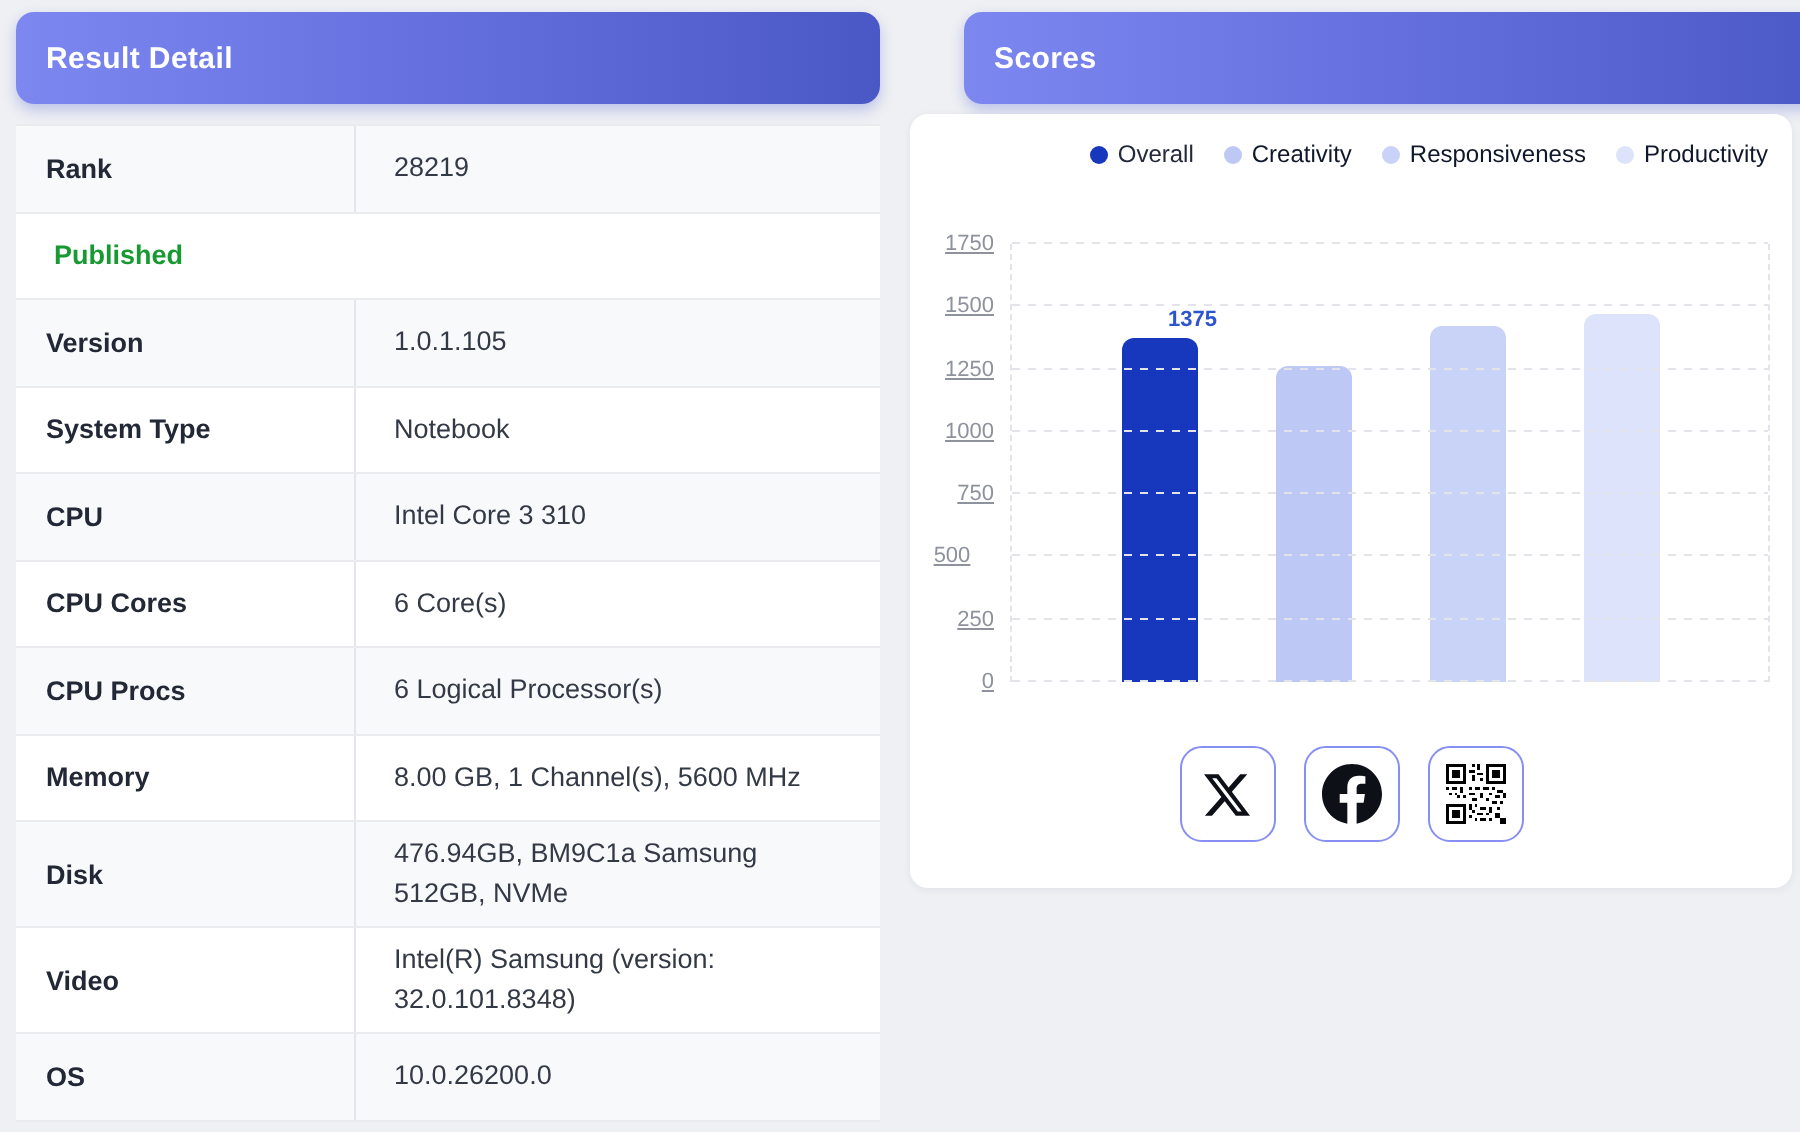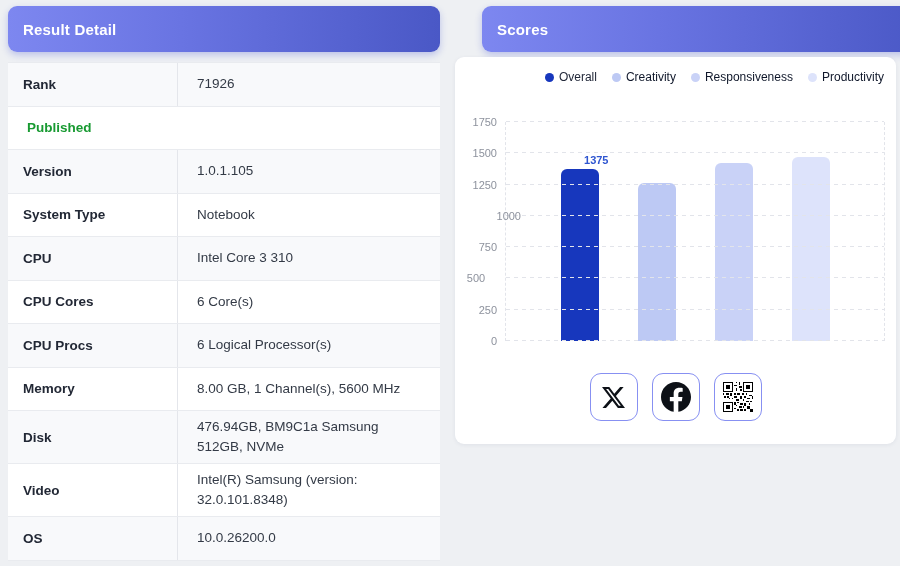--- a/index.html
+++ b/index.html
@@ -58,21 +58,21 @@
   .plot {
     position:absolute; left:50px; top:65px; width:380px; height:219px;
     border-left:1px dashed #e2e4ea; border-right:1px dashed #e2e4ea;
   }
   .gridline {
     position:absolute; left:0; right:0; height:1px;
     background-image:repeating-linear-gradient(90deg,#e2e4ea 0 4px,transparent 4px 8px);
   }
   .tick-label {
     position:absolute; left:0; width:42px; text-align:right;
-    font-size:11px; color:#8d929d; transform:translateY(-50%);
+    font-size:11px; color:#8d929d; transform:translateY(-50%);text-decoration:underline;
   }
   .bars {
     position:absolute; left:0; right:0; bottom:0; top:0;
     display:flex; align-items:flex-end; justify-content:center; gap:39px;
   }
   .bar-wrap { width:38px; position:relative; }
   .bar { width:100%; border-radius:6px 6px 0 0; }
   .bar-value {
     position:absolute; left:-10px; right:-10px; text-align:right;
     font-size:11px; font-weight:700; color:#2e55d0;
@@ -93,21 +93,21 @@
 </head>
 <body>
 
 <header id="left-header" class="panel-header">
   <span>Result Detail</span>
 </header>
 
 <div class="detail-table">
     <div class="trow">
       <div class="tlabel">Rank</div>
-      <div class="tvalue">71926</div>
+      <div class="tvalue">28219</div>
     </div>
     <div class="trow">
       <div class="tvalue" style="color: rgb(24, 154, 50); font-weight: 700;">Published</div>
     </div>
     <div class="trow">
       <div class="tlabel">Version</div>
       <div class="tvalue">1.0.1.105</div>
     </div>
     <div class="trow">
       <div class="tlabel">System Type</div>
@@ -216,17 +216,17 @@
           <rect x="1" y="15" width="5" height="5" fill="#fff"></rect>
           <rect x="2" y="16" width="3" height="3" fill="#000"></rect>
         <path fill="#000" d="M9 0h1v1H9zM11 0h1v2h-1zM8 2h2v1H8zM11 3h2v1h-2zM9 4h1v2H9zM12 5h1v1h-1zM0 8h1v1H0zM2 8h2v1H2zM5 8h1v2H5zM8 8h1v1H8zM10 8h2v1h-2zM13 8h2v1h-2zM16 8h1v1h-1zM18 9h2v1h-2zM1 10h1v1H1zM3 10h1v1H3zM8 10h2v1H8zM12 10h1v2h-1zM15 10h1v1h-1zM17 11h2v1h-2zM20 10h1v2h-1zM4 11h1v1H4zM6 11h1v1H6zM9 12h2v1H9zM14 12h1v1h-1zM16 13h2v1h-2zM19 13h1v1h-1zM8 14h1v2H8zM10 14h1v1h-1zM12 15h2v1h-2zM15 15h1v2h-1zM18 15h1v1h-1zM9 16h1v1H9zM11 17h2v1h-2zM14 17h1v1h-1zM17 17h2v2h-2zM8 18h1v1H8zM10 19h1v1h-1zM12 19h2v1h-2zM15 19h1v1h-1zM19 19h2v2h-2z"></path>
       </svg>
     </button>
   </div>
 <div class="tick-label" style="top: 284px;">0</div>
     <div class="tick-label" style="top: 252.714px;">250</div>
     <div class="tick-label" style="top: 221.429px; text-align: center;">500</div>
     <div class="tick-label" style="top: 190.143px;">750</div>
-    <div class="tick-label" style="top: 158.857px; margin-left: 24px;">1000</div>
+    <div class="tick-label" style="top: 158.857px;">1000</div>
     <div class="tick-label" style="top: 127.571px;">1250</div>
     <div class="tick-label" style="top: 96.2857px;">1500</div>
     <div class="tick-label" style="top: 65px;">1750</div>
   </div>
 
 </body></html>

